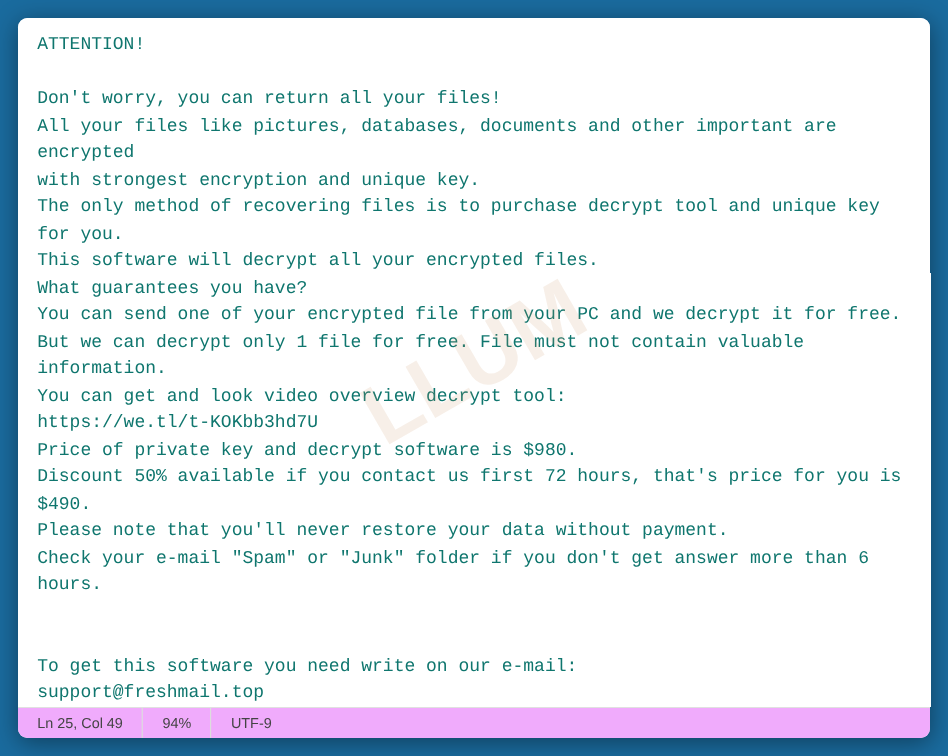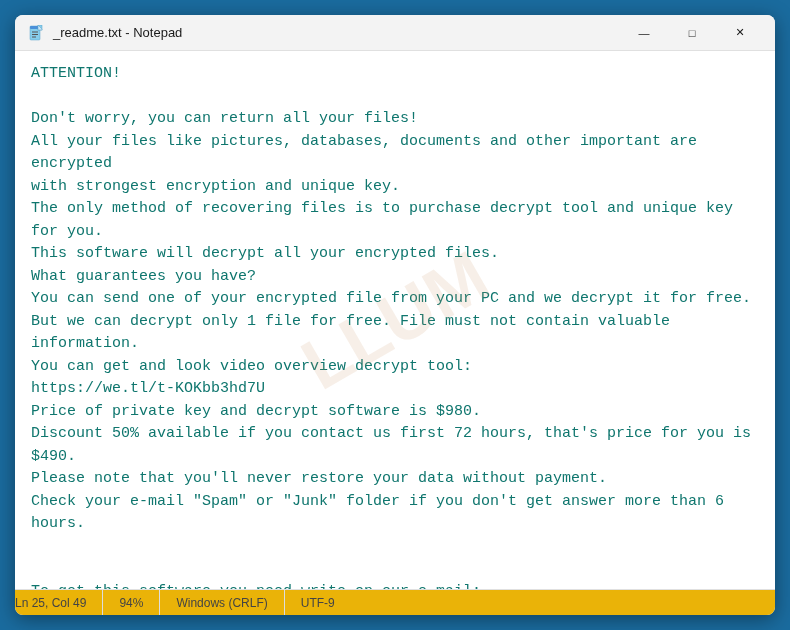--- a/index.html
+++ b/index.html
@@ -134,25 +134,25 @@
       transform: translate(-50%, -50%) rotate(-30deg);
       font-size: 72px;
       font-weight: bold;
       color: rgba(200, 150, 100, 0.15);
       pointer-events: none;
       user-select: none;
       white-space: nowrap;
     }
 
     .status-bar {
-      background: #eab308;
+      background: #f0abfc;
       height: 26px;
       display: flex;
       align-items: center;
-      padding: 0 0;
+      padding: 0 16px;
       border-top: 1px solid #e0e0e0;
       flex-shrink: 0;
       gap: 0;
     }
 
     .status-item {
       font-size: 12px;
       color: #444;
       padding: 0 16px;
       border-right: 1px solid #ddd;
@@ -167,39 +167,20 @@
 
     .status-item:last-child {
       border-right: none;
     }
   </style>
 </head>
 <body>
 
 <div class="window">
 
-  <div class="title-bar">
-    <div class="title-bar-icon">
-      <svg viewBox="0 0 16 16" fill="none">
-        <rect x="2" y="1" width="10" height="14" rx="1" fill="#87CEEB" stroke="#5aa0c8" stroke-width="0.5"></rect>
-        <rect x="2" y="1" width="10" height="3" rx="1" fill="#4a90d9"></rect>
-        <line x1="4" y1="7" x2="10" y2="7" stroke="#555" stroke-width="1"></line>
-        <line x1="4" y1="9.5" x2="10" y2="9.5" stroke="#555" stroke-width="1"></line>
-        <line x1="4" y1="12" x2="8" y2="12" stroke="#555" stroke-width="1"></line>
-        <rect x="10" y="0" width="4" height="5" fill="#87CEEB" stroke="#5aa0c8" stroke-width="0.5"></rect>
-        <path d="M10 0 L14 4 L14 5 L10 5 Z" fill="#c8e6f7" stroke="#5aa0c8" stroke-width="0.5"></path>
-      </svg>
-    </div>
-    <span class="title-bar-text">_readme.txt - Notepad</span>
-    <div class="title-bar-controls">
-      <button class="title-btn">—</button>
-      <button class="title-btn">□</button>
-      <button class="title-btn close">✕</button>
-    </div>
-  </div>
 
 
   <div class="editor-area">
     <div class="watermark">LLUM</div>
     <div class="editor-content">ATTENTION!
 
 Don't worry, you can return all your files!
 All your files like pictures, databases, documents and other important are encrypted
 with strongest encryption and unique key.
 The only method of recovering files is to purchase decrypt tool and unique key for you.
@@ -221,16 +202,15 @@
 Reserve e-mail address to contact us:
 data restore help@airmail.cc
 
 Your personal ID:
 0703Sdeb0p9eOjKhnqqYhRwp0mJ1UVBkhAmo4OFhPXKu9KCu</div>
   </div>
 
   <div class="status-bar">
     <span class="status-item">Ln 25, Col 49</span>
     <span class="status-item">94%</span>
-    <span class="status-item">Windows (CRLF)</span>
     <span class="status-item">UTF-9</span>
   </div>
 </div>
 
 </body></html>

